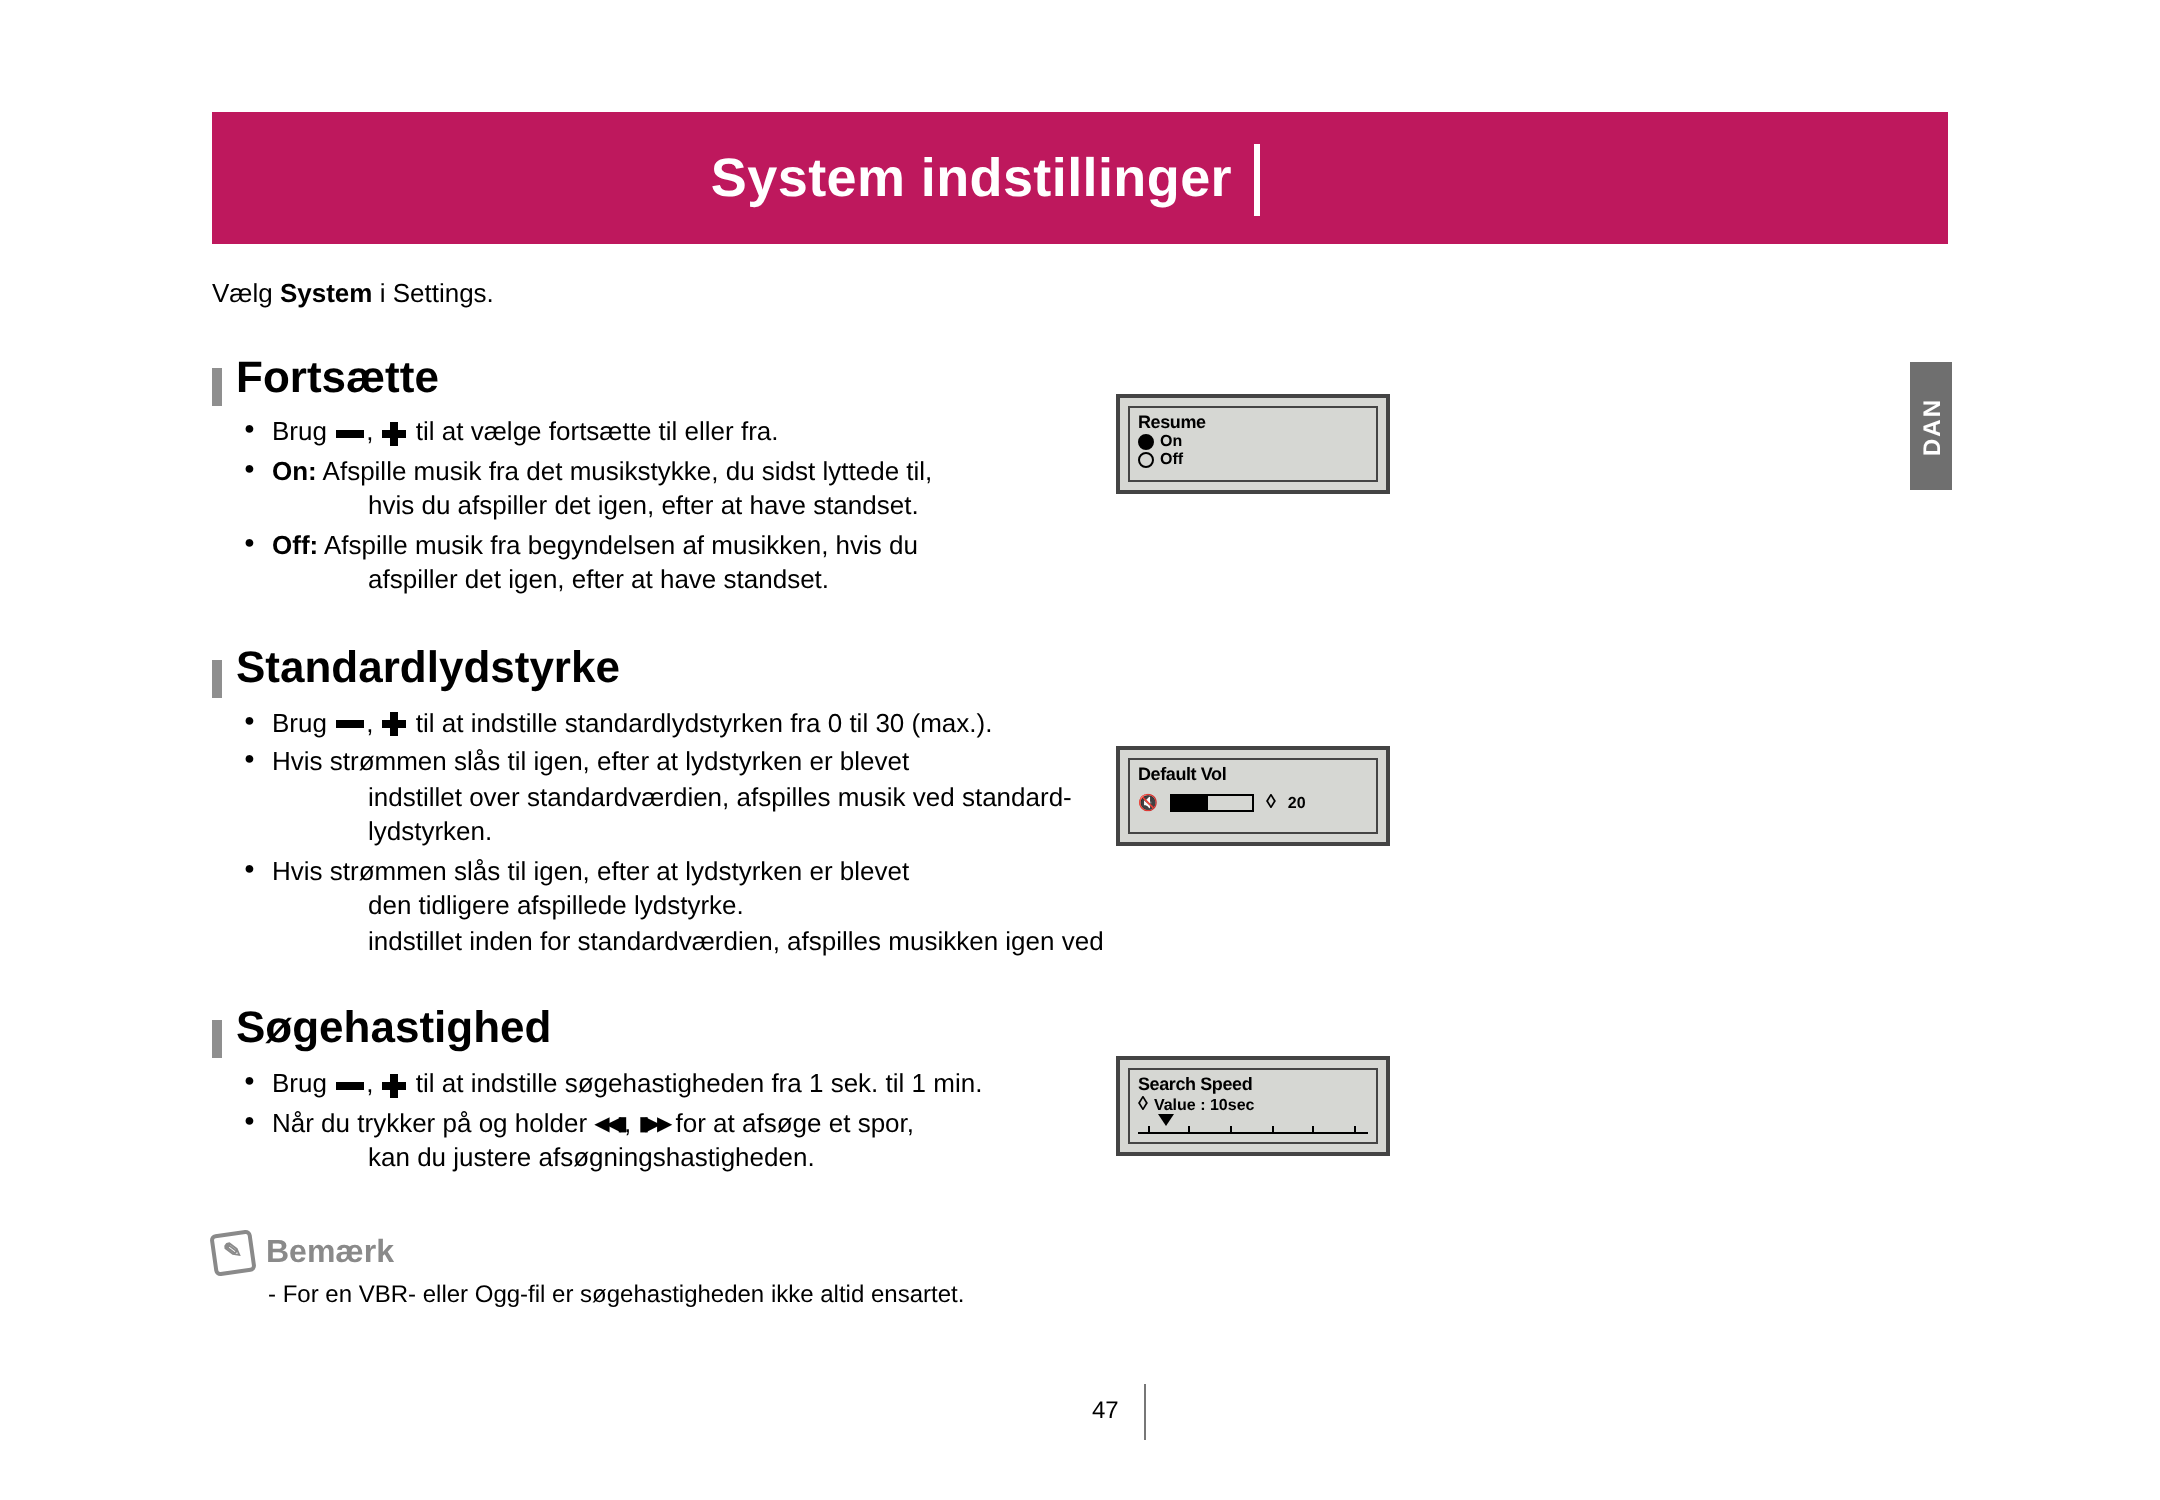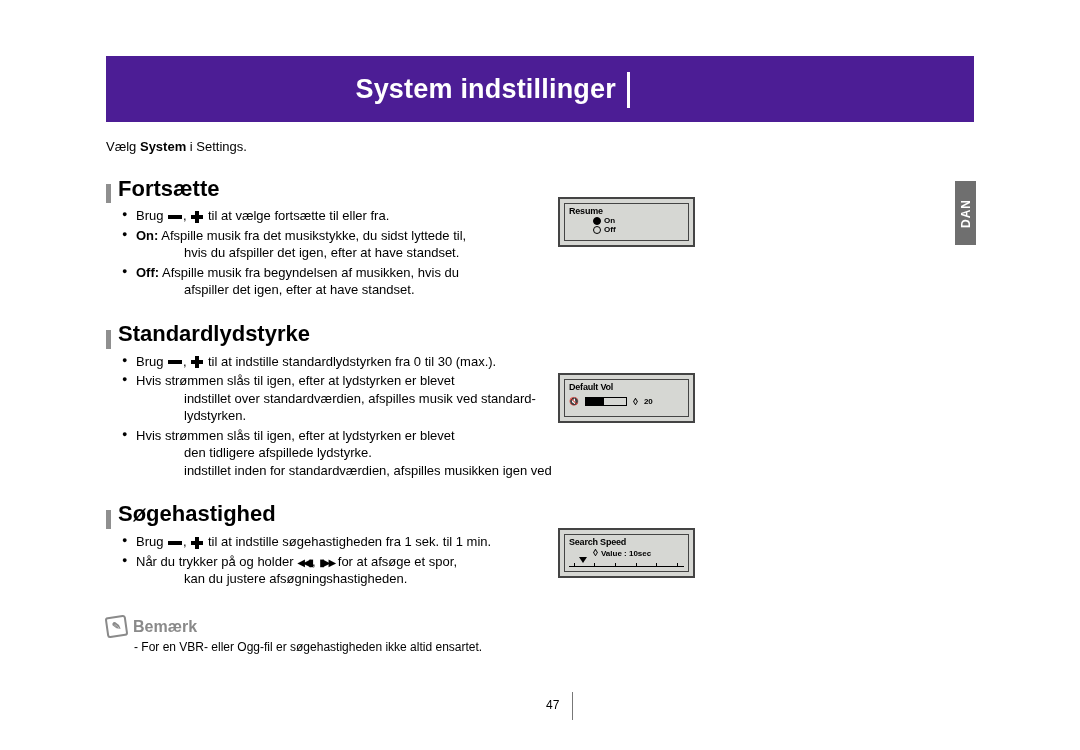--- a/index.html
+++ b/index.html
@@ -15,21 +15,21 @@
     position: relative;
     width: 1080px;
     height: 750px;
   }
   .header-band {
     position: absolute;
     top: 56px;
     left: 106px;
     width: 868px;
     height: 66px;
-    background: #4c1d95;
+    background: #be185d;
   }
   .header-title {
     position: absolute;
     right: 358px;
     top: 18px;
     color: #fff;
     font-size: 27px;
     font-weight: bold;
     letter-spacing: 0.2px;
   }
@@ -167,21 +167,21 @@
   .lcd .inner {
     position:absolute; top:4px; bottom:4px; left:4px; right:4px; border:1px solid #444;
     padding: 2px 4px;
   }
   .lcd-title {
     font-size: 9px;
     font-weight: bold;
     letter-spacing: -0.2px;
   }
   .lcd-line {
-    font-size: 8px; font-weight:bold; display:flex; align-items:flex-end; gap:3px;margin-left:24px;
+    font-size: 8px; font-weight:bold; display:flex; align-items:center; gap:3px;
   }
   .radio {
     width:6px; height:6px; border-radius:50%; border:1px solid #000; display:inline-block;
   }
   .radio.filled { background:#000; }
   .vol-bar {
     display:flex; align-items:center; gap:6px; margin-top:4px;
   }
   .vol-track {
     width:40px; height:7px; border:1px solid #000; position:relative; background:#d6d7d3;

